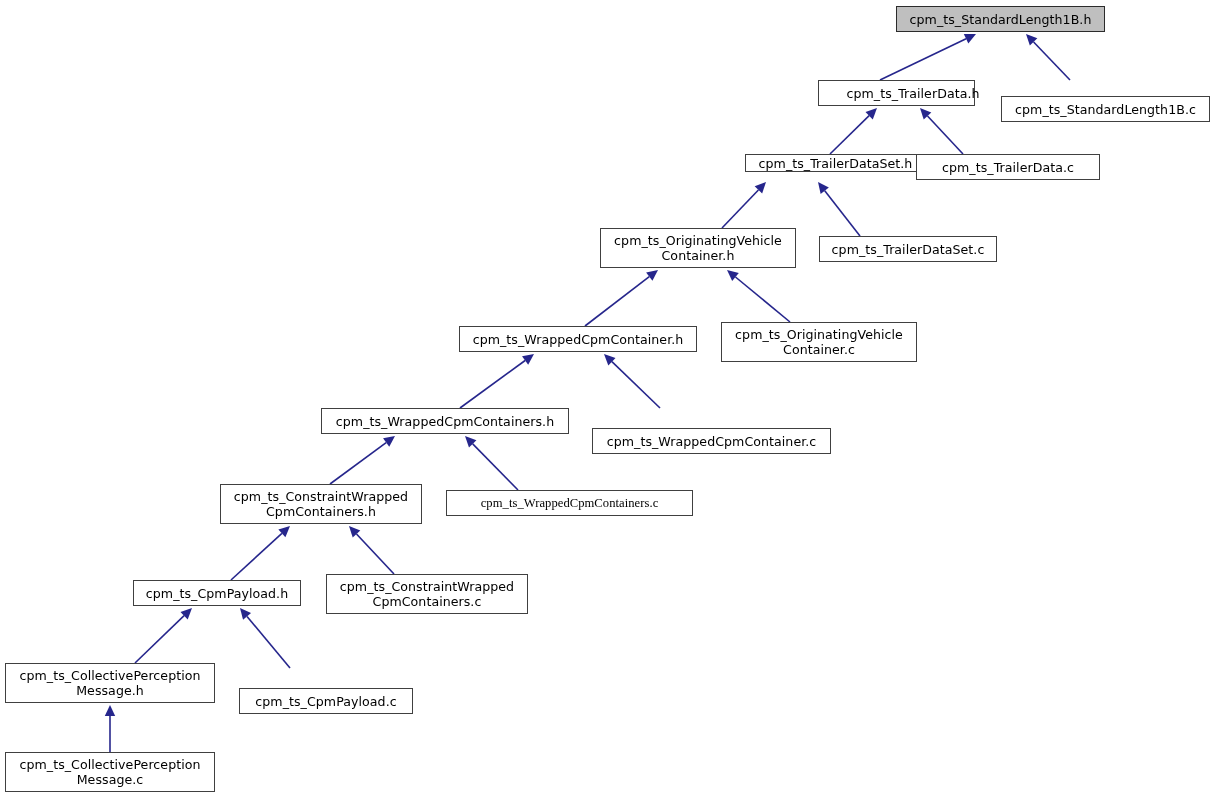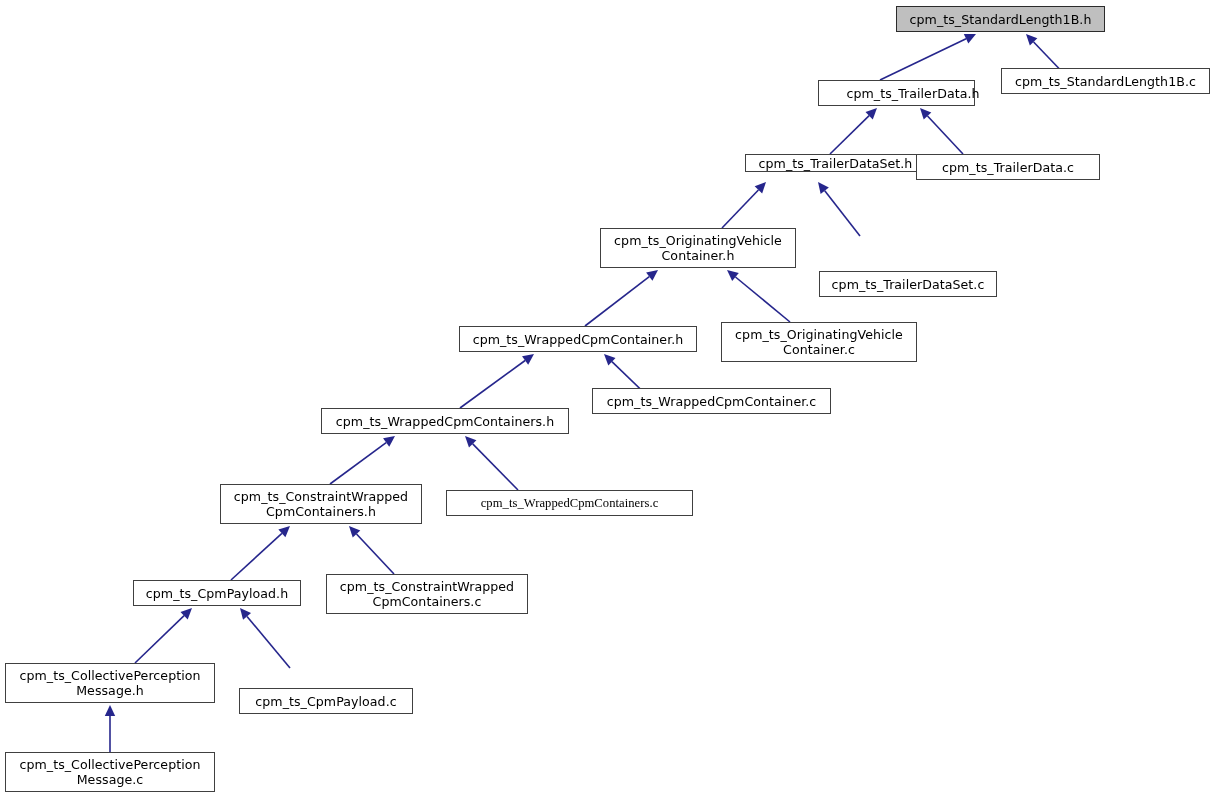--- a/index.html
+++ b/index.html
@@ -84,31 +84,31 @@
       <line x1="135" y1="663" x2="184.08419141830274" y2="615.6380609121641" stroke="#26268c" stroke-width="1.6"></line>
       <polygon points="192,608 187.69491112223483,619.3800795144209 180.47347171437065,611.8960423099072" fill="#26268c"></polygon>
       <line x1="290" y1="668" x2="247.0420283963093" y2="616.4504340755711" stroke="#26268c" stroke-width="1.6"></line>
       <polygon points="240,608 251.03677905021564,613.1214751973158 243.04727774240294,619.7793929538265" fill="#26268c"></polygon>
       <line x1="110" y1="752" x2="110" y2="716" stroke="#26268c" stroke-width="1.6"></line>
       <polygon points="110,705 115.2,716 104.8,716" fill="#26268c"></polygon>
     </svg>
   <div id="node-layer">
       <div class="node root" style="left: 896px; top: 6px; width: 209px; height: 26px;"><span class="node-label">cpm_ts_StandardLength1B.h</span></div>
       <div class="node" style="left: 818px; top: 80px; width: 157px; height: 26px; padding-left: 33px;"><span class="node-label">cpm_ts_TrailerData.h</span></div>
-      <div class="node" style="left: 1001px; top: 68px; width: 209px; height: 26px;"><span class="node-label">cpm_ts_StandardLength1B.c</span></div>
+      <div class="node" style="left: 1001px; top: 96px; width: 209px; height: 26px;"><span class="node-label">cpm_ts_StandardLength1B.c</span></div>
       <div class="node" style="left: 713px; top: 154px; width: 181px; height: 18px; margin-left: 32px;"><span class="node-label">cpm_ts_TrailerDataSet.h</span></div>
       <div class="node" style="left: 916px; top: 154px; width: 184px; height: 26px;"><span class="node-label">cpm_ts_TrailerData.c</span></div>
       <div class="node" style="left: 600px; top: 228px; width: 196px; height: 40px;"><span class="node-label">cpm_ts_OriginatingVehicle
 Container.h</span></div>
-      <div class="node" style="left: 819px; top: 236px; width: 178px; height: 26px; margin-top: 35px;"><span class="node-label">cpm_ts_TrailerDataSet.c</span></div>
+      <div class="node" style="left: 819px; top: 236px; width: 178px; height: 26px;"><span class="node-label">cpm_ts_TrailerDataSet.c</span></div>
       <div class="node" style="left: 459px; top: 326px; width: 238px; height: 26px;"><span class="node-label">cpm_ts_WrappedCpmContainer.h</span></div>
       <div class="node" style="left: 721px; top: 322px; width: 196px; height: 40px;"><span class="node-label">cpm_ts_OriginatingVehicle
 Container.c</span></div>
       <div class="node" style="left: 321px; top: 408px; width: 248px; height: 26px;"><span class="node-label">cpm_ts_WrappedCpmContainers.h</span></div>
-      <div class="node" style="left: 592px; top: 388px; width: 239px; height: 26px;"><span class="node-label">cpm_ts_WrappedCpmContainer.c</span></div>
+      <div class="node" style="left: 592px; top: 428px; width: 239px; height: 26px;"><span class="node-label">cpm_ts_WrappedCpmContainer.c</span></div>
       <div class="node" style="left: 220px; top: 484px; width: 202px; height: 40px;"><span class="node-label">cpm_ts_ConstraintWrapped
 CpmContainers.h</span></div>
       <div class="node" style="left: 446px; top: 490px; width: 247px; height: 26px; font-family: Liberation Serif, serif;"><span class="node-label">cpm_ts_WrappedCpmContainers.c</span></div>
       <div class="node" style="left: 133px; top: 580px; width: 168px; height: 26px;"><span class="node-label">cpm_ts_CpmPayload.h</span></div>
       <div class="node" style="left: 326px; top: 574px; width: 202px; height: 40px;"><span class="node-label">cpm_ts_ConstraintWrapped
 CpmContainers.c</span></div>
       <div class="node" style="left: 5px; top: 663px; width: 210px; height: 40px;"><span class="node-label">cpm_ts_CollectivePerception
 Message.h</span></div>
       <div class="node" style="left: 239px; top: 688px; width: 174px; height: 26px; text-align: center;"><span class="node-label">cpm_ts_CpmPayload.c</span></div>
       <div class="node" style="left: 5px; top: 752px; width: 210px; height: 40px;"><span class="node-label">cpm_ts_CollectivePerception

